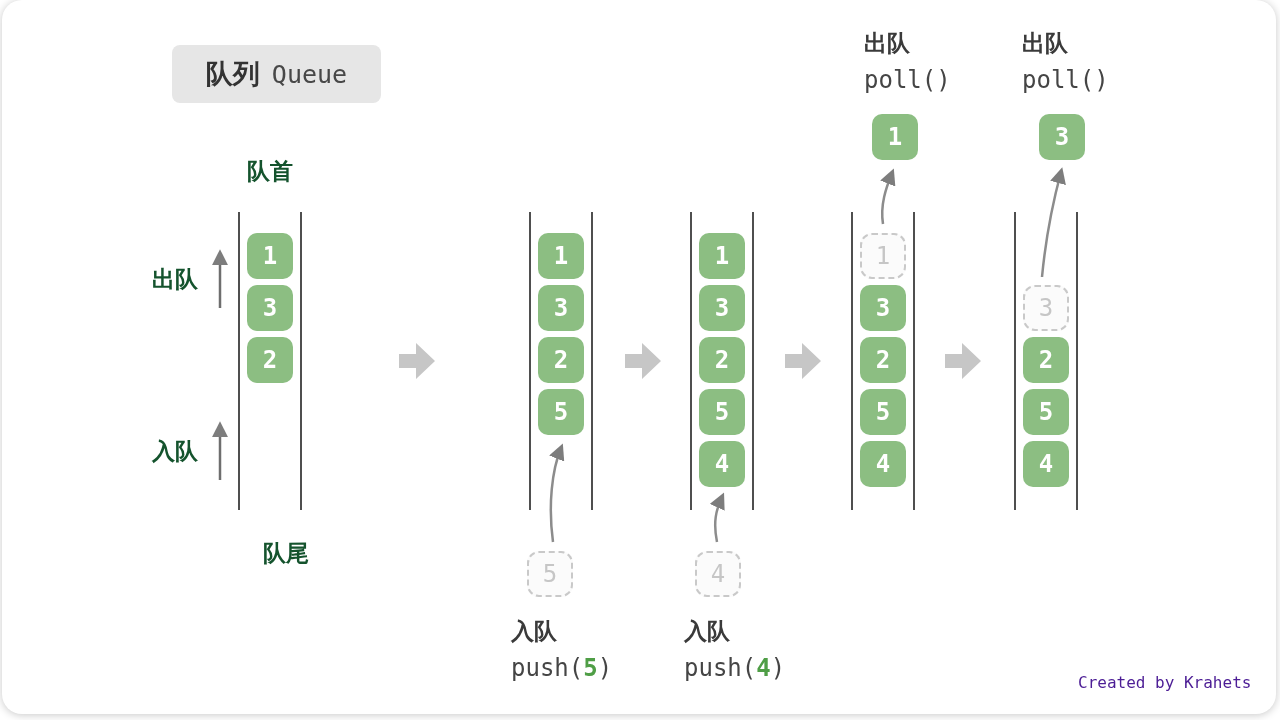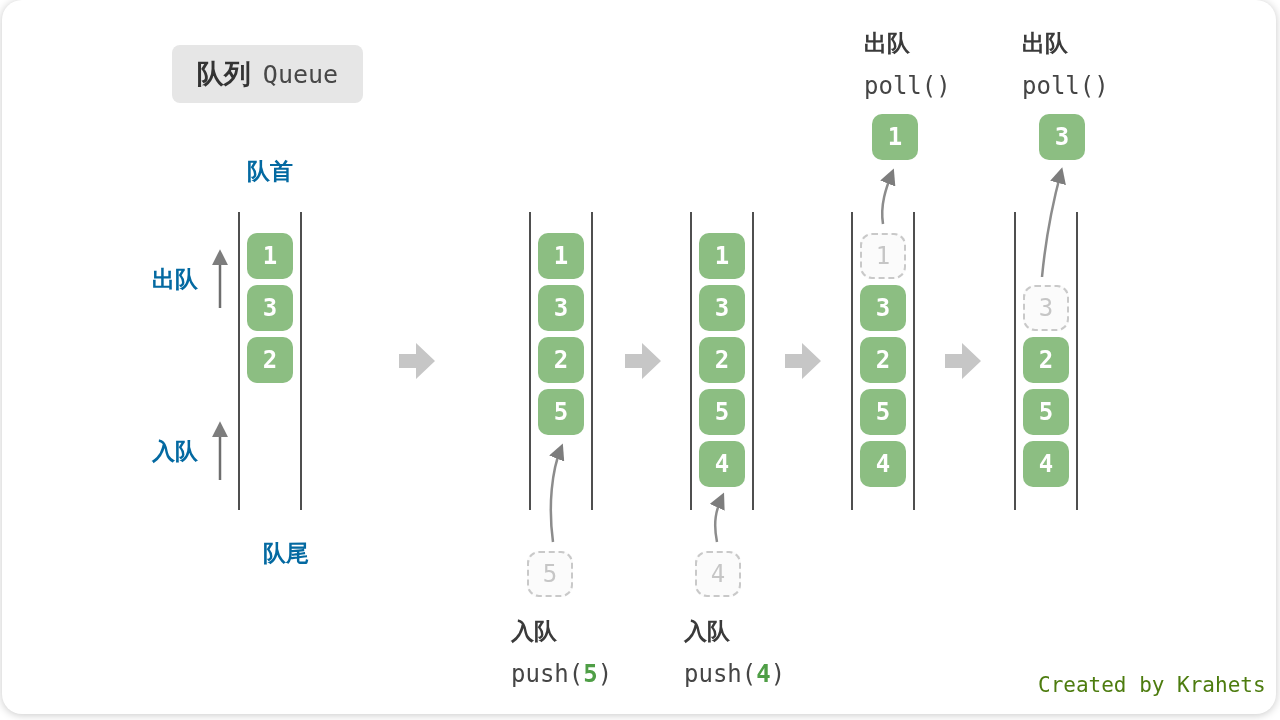--- a/index.html
+++ b/index.html
@@ -15,33 +15,33 @@
     width: 1274px; height: 714px;
     background: #ffffff;
     border-radius: 20px;
     box-shadow: 0 1px 9px rgba(0,0,0,0.22);
   }
 
   
   .badge {
     position: absolute;
     left: 170px; top: 45px;
-    width: 191px; height: 58px;
+    width: 209px; height: 58px;
     background: #e6e6e6;
     border-radius: 8px;
     display: flex; align-items: center; justify-content: center;
     gap: 12px;
   }
   .badge .zh { font-size: 27px; font-weight: 700; color: #333333; }
   .badge .en { font-size: 25px; color: #484848; font-family: "DejaVu Sans Mono", "Liberation Mono", monospace; }
 
   
   .cn-label {
     position: absolute;
-    font-size: 23px; font-weight: 700; color: #0369a1;
+    font-size: 23px; font-weight: 700; color: #14532d;
     white-space: nowrap;
   }
   .centered { width: 92px; text-align: center; }
 
   
   .vline {
     position: absolute;
     width: 2px;
     background: #4f4f4f;
   }
@@ -71,30 +71,30 @@
     position: absolute;
     white-space: nowrap;
   }
   .op .op-zh {
     font-size: 23px; font-weight: 600; color: #3a3a3a;
     height: 36px; line-height: 30px;
   }
   .op .op-code {
     font-family: "DejaVu Sans Mono", "Liberation Mono", monospace;
     font-size: 24px; color: #454545;
-    height: 32px; line-height: 32px; margin-top: 6px;
+    height: 32px; line-height: 32px;
   }
   .op .op-code .arg { color: #4f9e46; font-weight: 700; }
 
   .watermark {
     position: absolute;
-    left: 1036px; top: 673px;
+    left: 1076px; top: 673px;
     font-family: "DejaVu Sans Mono", "Liberation Mono", monospace;
-    font-size: 21px;
-    color: #4d7c0f;
+    font-size: 16px;
+    color: #4c1d95;
     white-space: nowrap;
   }
 
   svg.overlay {
     position: absolute; left: 0; top: 0;
     width: 1280px; height: 720px;
     pointer-events: none;
   }
 </style>
 </head>

